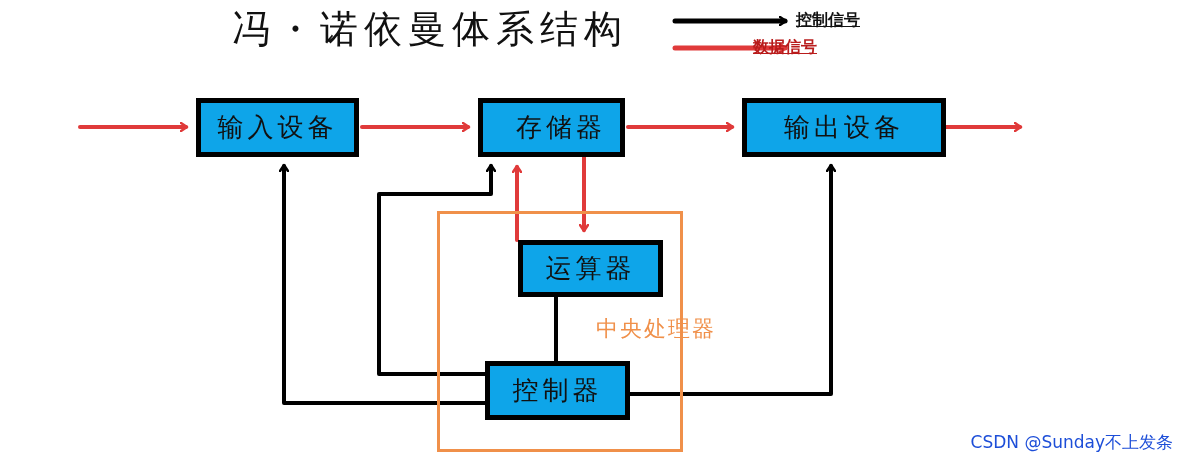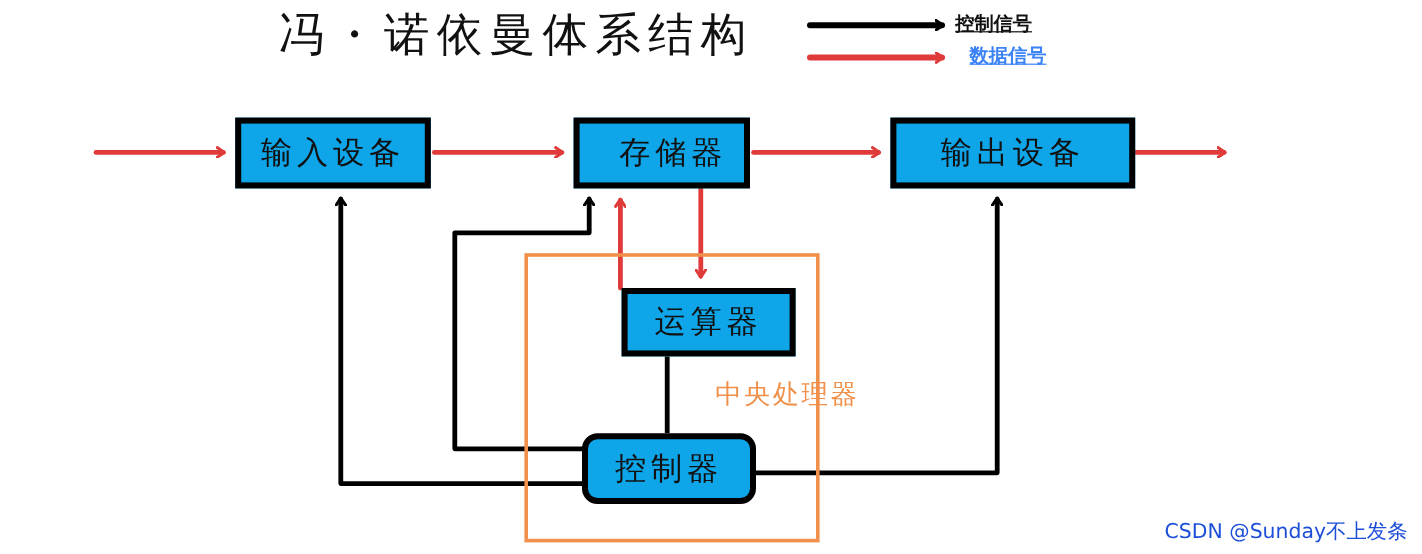--- a/index.html
+++ b/index.html
@@ -44,24 +44,24 @@
   <line x1="517" y1="240" x2="517" y2="167" stroke="#e03a3a" stroke-width="4" stroke-linecap="round" marker-end="url(#ah-red)"></line>
   <line x1="584" y1="157" x2="584" y2="230" stroke="#e03a3a" stroke-width="4" stroke-linecap="round" marker-end="url(#ah-red)"></line>
 
   <polyline points="485,403 284,403 284,166" fill="none" stroke="#000" stroke-width="4" stroke-linecap="round" stroke-linejoin="round" marker-end="url(#ah-black)"></polyline>
   <polyline points="485,374 379,374 379,194 491,194 491,166" fill="none" stroke="#000" stroke-width="4" stroke-linecap="round" stroke-linejoin="round" marker-end="url(#ah-black)"></polyline>
   <polyline points="630,394 831,394 831,166" fill="none" stroke="#000" stroke-width="4" stroke-linecap="round" stroke-linejoin="round" marker-end="url(#ah-black)"></polyline>
   <line x1="556" y1="297" x2="556" y2="361" stroke="#000" stroke-width="4"></line>
 </svg>
 
 <div class="legend-label" style="left:796px; top:10px; color:#111;">控制信号</div>
-<div class="legend-label" style="left:808px; top:37px; color:#3b82f6;">数据信号</div>
+<div class="legend-label" style="left:753px; top:37px; color:#b91c1c;">数据信号</div>
 
 <div class="cpu-frame" style="left:437px; top:211px; width:246px; height:241px;"></div>
 <div class="cpu-label" style="left:596px; top:314px;">中央处理器</div>
 
 <div class="box" style="left:196px; top:98px; width:163px; height:59px;">输入设备</div>
 <div class="box" style="left:478px; top:98px; width:147px; height:59px;padding-left:19px;">存储器</div>
 <div class="box" style="left:742px; top:98px; width:204px; height:59px;">输出设备</div>
 <div class="box" style="left:482px; top:240px; width:145px; height:57px;margin-left:36px;">运算器</div>
-<div class="box" style="left:485px; top:361px; width:145px; height:59px;border-radius:13px;">控制器</div>
+<div class="box" style="left:485px; top:361px; width:145px; height:59px;">控制器</div>
 
 <div class="watermark">CSDN @Sunday不上发条</div>
 
 </body></html>

